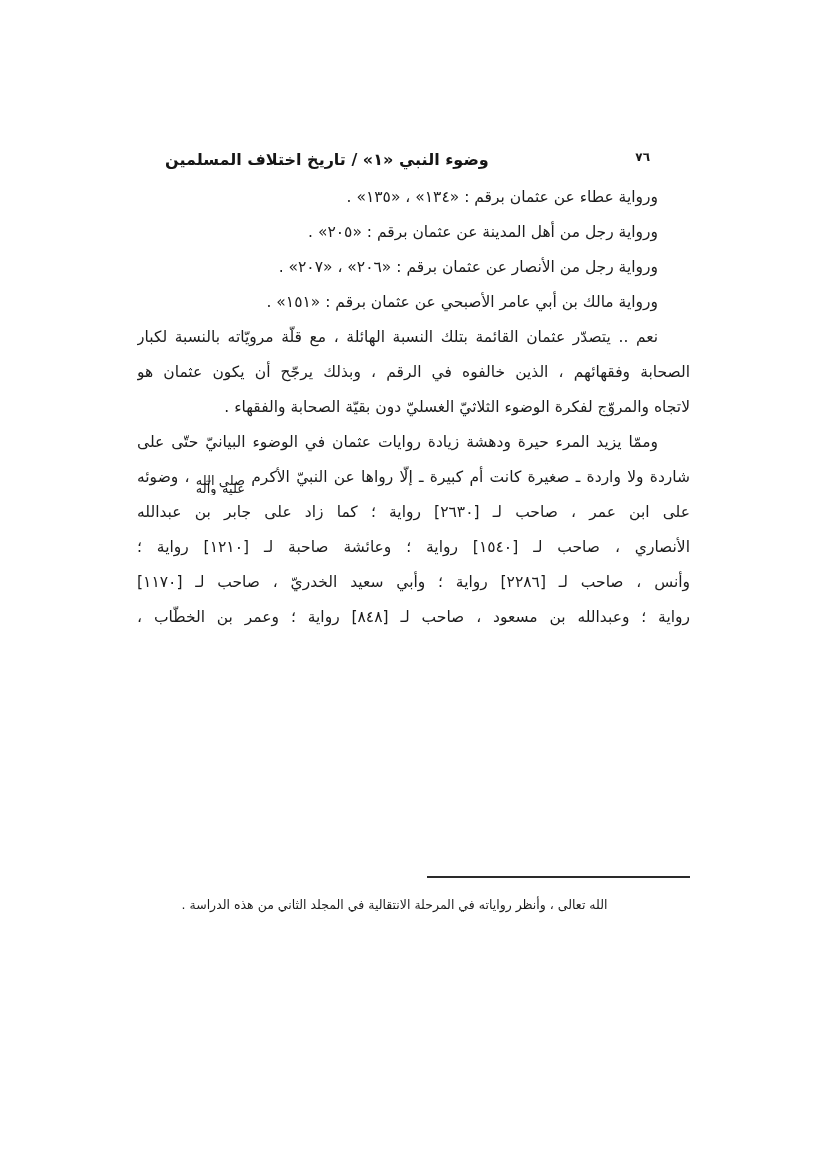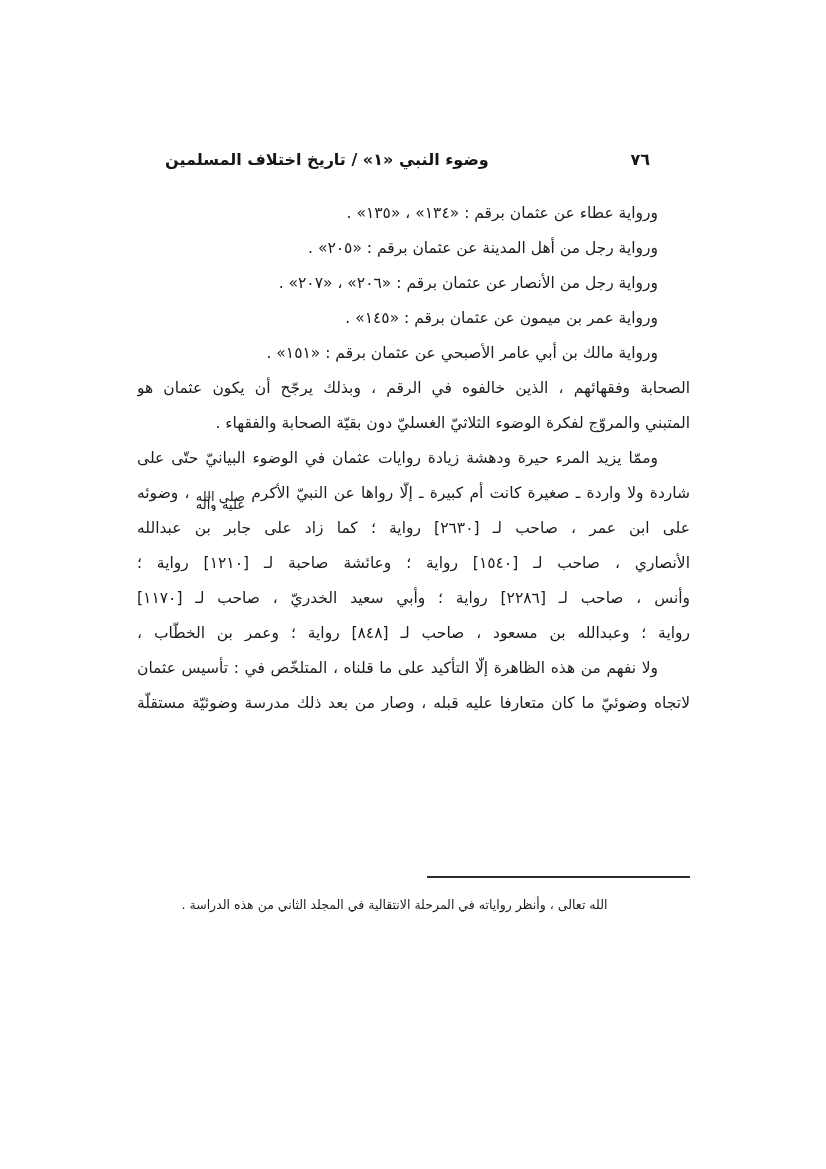--- a/index.html
+++ b/index.html
@@ -24,27 +24,27 @@
     top: 0;
     font-size: 16px;
     font-weight: 700;
     white-space: nowrap;
     color: #161616;
   }
   .header .pagenum {
     position: absolute;
     right: 176px;
     top: 0;
-    font-size: 16px;
+    font-size: 12px;
     font-weight: 700;
     color: #161616;
   }
   .bodyblock {
     position: absolute;
-    top: 196px;
+    top: 180px;
     right: 136px;
     width: 553px;
   }
   .line {
     height: 35px;
     line-height: 35px;
     font-size: 15.5px;
     overflow: hidden;
   }
   .line.just { text-align: justify; text-align-last: justify; }
@@ -94,43 +94,41 @@
 
   <div class="header">
     <span class="title">وضوء النبي «١» / تاريخ اختلاف المسلمين</span>
     <span class="pagenum">٧٦</span>
   </div>
 
   <div class="bodyblock">
     <div class="line indent short">ورواية عطاء عن عثمان برقم : «١٣٤» ، «١٣٥» .</div>
     <div class="line indent short">ورواية رجل من أهل المدينة عن عثمان برقم : «٢٠٥» .</div>
     <div class="line indent short">ورواية رجل من الأنصار عن عثمان برقم : «٢٠٦» ، «٢٠٧» .</div>
-    <div class="line indent short">ورواية عمر بن ميمون عن عثمان برقم : «١٤٥» .</div>
     <div class="line indent short">ورواية مالك بن أبي عامر الأصبحي عن عثمان برقم : «١٥١» .</div>
 
+    <div class="line indent just">نعم .. يتصدّر عثمان القائمة بتلك النسبة الهائلة ، مع قلّة مرويّاته بالنسبة لكبار</div>
     <div class="line just">الصحابة وفقهائهم ، الذين خالفوه في الرقم ، وبذلك يرجّح أن يكون عثمان هو</div>
-    <div class="line short">المتبني والمروّج لفكرة الوضوء الثلاثيّ الغسليّ دون بقيّة الصحابة والفقهاء .</div>
+    <div class="line short">لاتجاه والمروّج لفكرة الوضوء الثلاثيّ الغسليّ دون بقيّة الصحابة والفقهاء .</div>
 
     <div class="line indent just">وممّا يزيد المرء حيرة ودهشة زيادة روايات عثمان في الوضوء البيانيّ حتّى على</div>
 
 
     <div class="line just">
       <span>شاردة ولا واردة ـ صغيرة كانت أم كبيرة ـ إلّا رواها عن النبيّ الأكرم </span><span class="saw">
           <span>صلى الله</span>
           <span>عليه وآله</span>
         </span><span> ، وضوئه</span>
     </div>
 
     <div class="line just">على ابن عمر ، صاحب لـ [٢٦٣٠] رواية ؛ كما زاد على جابر بن عبدالله</div>
     <div class="line just">الأنصاري ، صاحب لـ [١٥٤٠] رواية ؛ وعائشة صاحبة لـ [١٢١٠] رواية ؛</div>
     <div class="line just">وأنس ، صاحب لـ [٢٢٨٦] رواية ؛ وأبي سعيد الخدريّ ، صاحب لـ [١١٧٠]</div>
     <div class="line just">رواية ؛ وعبدالله بن مسعود ، صاحب لـ [٨٤٨] رواية ؛ وعمر بن الخطّاب ،</div>
 
-    <div class="line indent just">ولا نفهم من هذه الظاهرة إلّا التأكيد على ما قلناه ، المتلخّص في : تأسيس عثمان</div>
-    <div class="line just">لاتجاه وضوئيّ ما كان متعارفا عليه قبله ، وصار من بعد ذلك مدرسة وضوئيّة مستقلّة</div>
   </div>
 
   <div class="fnsep"></div>
 
   <div class="footnote">
     <div class="fnline end">الله تعالى ، وأنظر رواياته في المرحلة الانتقالية في المجلد الثاني من هذه الدراسة .</div>
   </div>
 
 </div>
 

